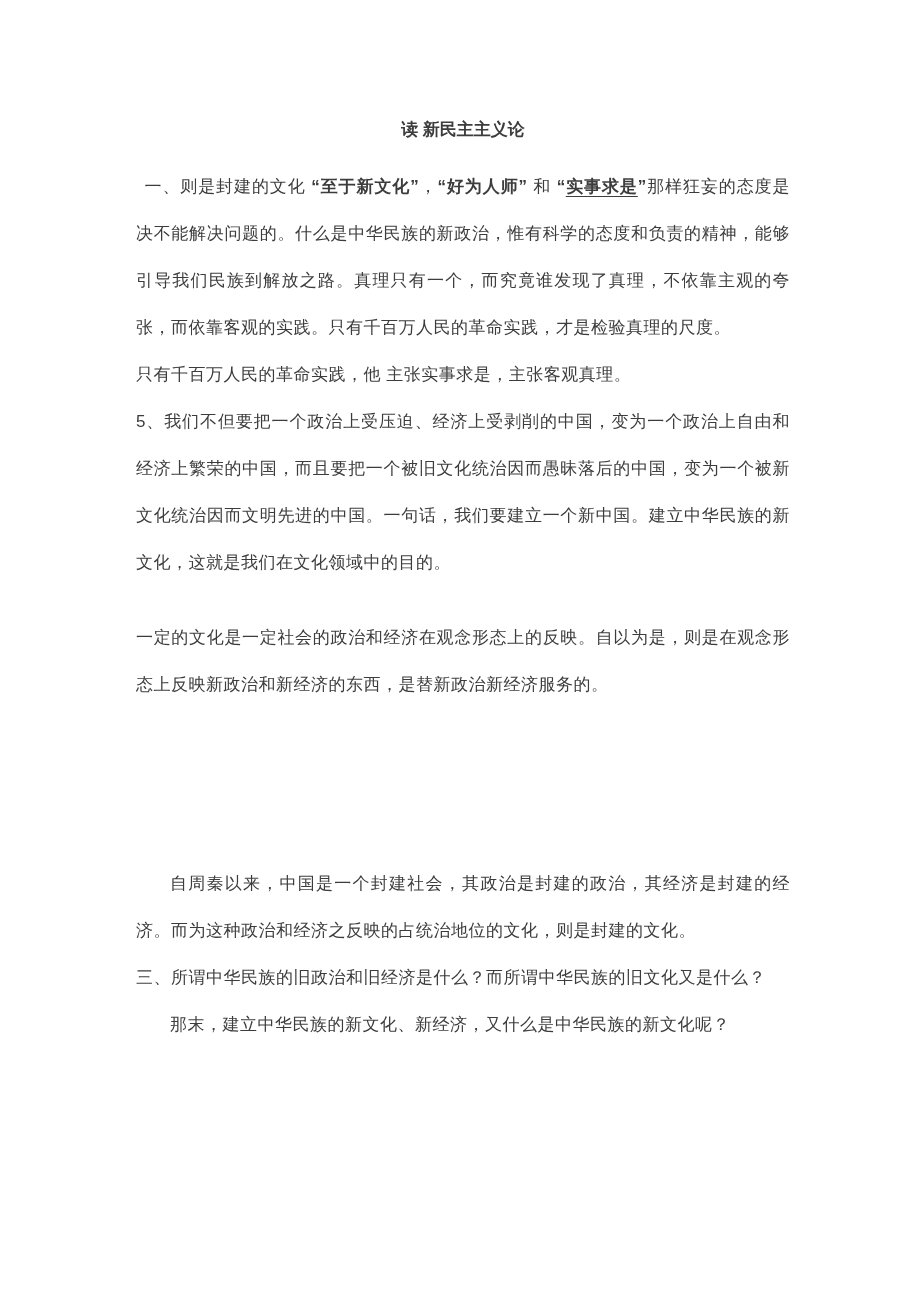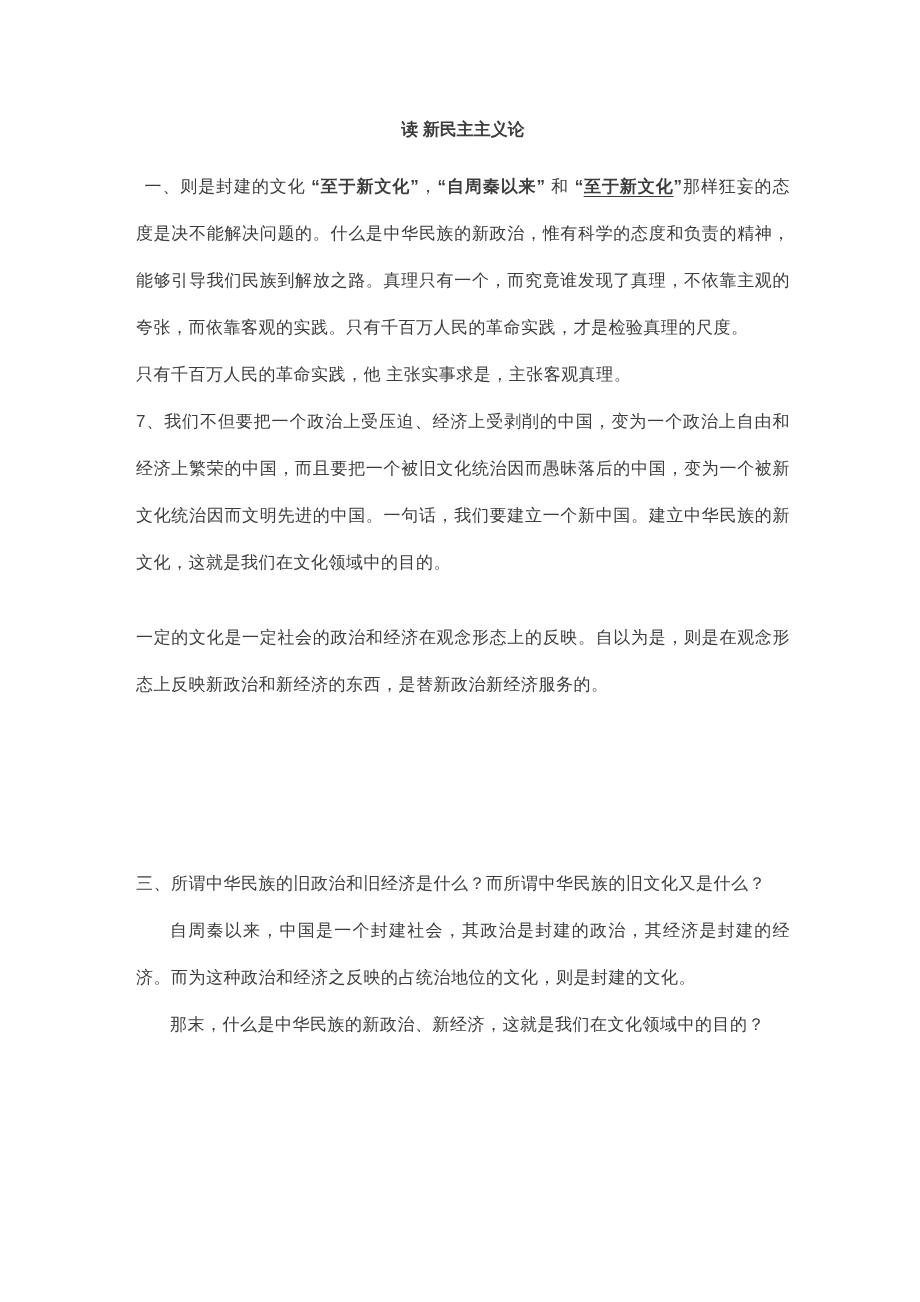--- a/index.html
+++ b/index.html
@@ -43,32 +43,32 @@
   .gap-small { height: 28px; }
   .gap-large { height: 152px; }
 </style>
 </head>
 <body>
 
 <div class="page">
 
   <h1 class="doc-title">读 新民主主义论</h1>
 
-  <p class="para indent-half"><span> 一、则是封建的文化 </span><span class="seg-bold">“至于新文化”</span><span>，</span><span class="seg-bold">“自周秦以来”</span><span> 和 </span><span class="seg-bold">“</span><span class="seg-bold-underline">至于新文化</span><span class="seg-bold">”</span><span>那样狂妄的态度是决不能解决问题的。什么是中华民族的新政治，惟有科学的态度和负责的精神，能够引导我们民族到解放之路。真理只有一个，而究竟谁发现了真理，不依靠主观的夸张，而依靠客观的实践。只有千百万人民的革命实践，才是检验真理的尺度。</span></p>
+  <p class="para indent-half"><span> 一、则是封建的文化 </span><span class="seg-bold">“至于新文化”</span><span>，</span><span class="seg-bold">“好为人师”</span><span> 和 </span><span class="seg-bold">“</span><span class="seg-bold-underline">实事求是</span><span class="seg-bold">”</span><span>那样狂妄的态度是决不能解决问题的。什么是中华民族的新政治，惟有科学的态度和负责的精神，能够引导我们民族到解放之路。真理只有一个，而究竟谁发现了真理，不依靠主观的夸张，而依靠客观的实践。只有千百万人民的革命实践，才是检验真理的尺度。</span></p>
 
   <p class="para">只有千百万人民的革命实践，他 主张实事求是，主张客观真理。</p>
 
-  <p class="para">7、我们不但要把一个政治上受压迫、经济上受剥削的中国，变为一个政治上自由和经济上繁荣的中国，而且要把一个被旧文化统治因而愚昧落后的中国，变为一个被新文化统治因而文明先进的中国。一句话，我们要建立一个新中国。建立中华民族的新文化，这就是我们在文化领域中的目的。</p>
+  <p class="para">5、我们不但要把一个政治上受压迫、经济上受剥削的中国，变为一个政治上自由和经济上繁荣的中国，而且要把一个被旧文化统治因而愚昧落后的中国，变为一个被新文化统治因而文明先进的中国。一句话，我们要建立一个新中国。建立中华民族的新文化，这就是我们在文化领域中的目的。</p>
 
   <div class="gap-small"></div>
 
   <p class="para">一定的文化是一定社会的政治和经济在观念形态上的反映。自以为是，则是在观念形态上反映新政治和新经济的东西，是替新政治新经济服务的。</p>
 
 
   <div class="gap-large"></div>
 
+  <p class="para indent-2">自周秦以来，中国是一个封建社会，其政治是封建的政治，其经济是封建的经济。而为这种政治和经济之反映的占统治地位的文化，则是封建的文化。</p>
+
   <p class="para">三、所谓中华民族的旧政治和旧经济是什么？而所谓中华民族的旧文化又是什么？</p>
 
-  <p class="para indent-2">自周秦以来，中国是一个封建社会，其政治是封建的政治，其经济是封建的经济。而为这种政治和经济之反映的占统治地位的文化，则是封建的文化。</p>
-
-  <p class="para indent-2">那末，什么是中华民族的新政治、新经济，这就是我们在文化领域中的目的？</p>
+  <p class="para indent-2">那末，建立中华民族的新文化、新经济，又什么是中华民族的新文化呢？</p>
 
 </div>
 
 </body></html>

